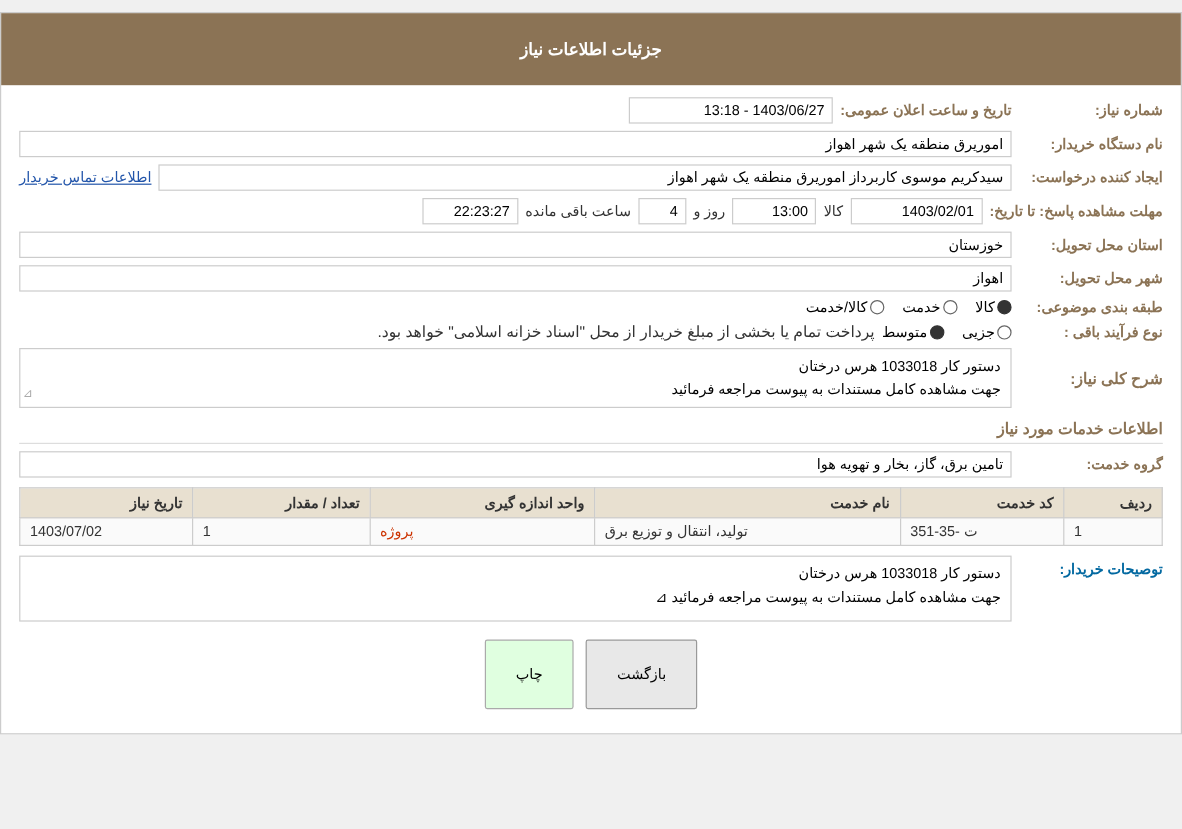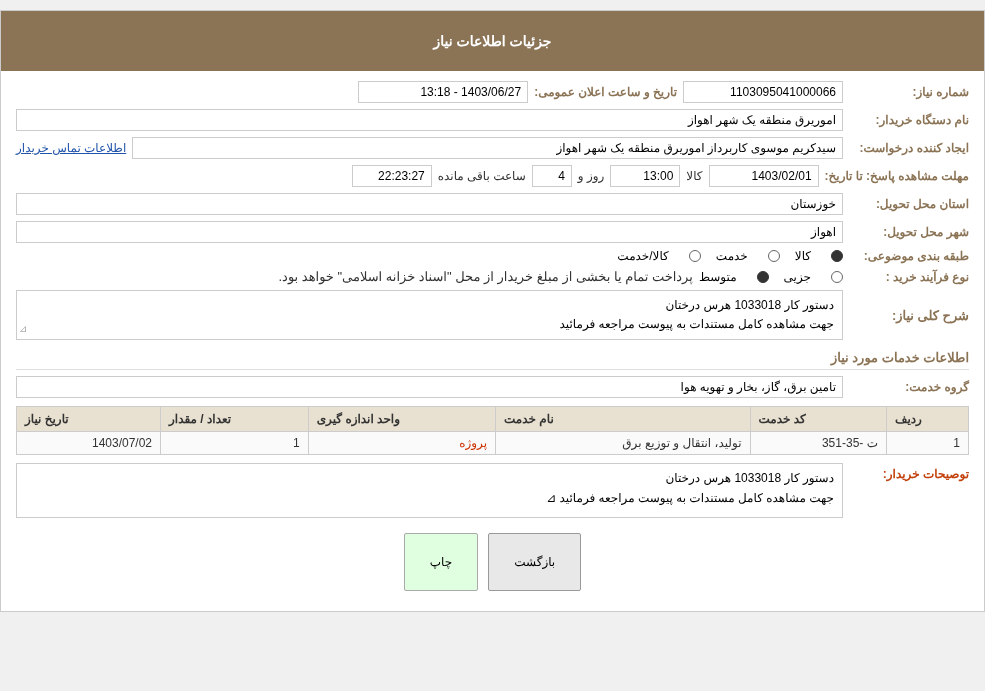--- a/index.html
+++ b/index.html
@@ -61,21 +61,21 @@
       cursor: pointer;
     }
     .radio-group {
       display: flex;
       gap: 15px;
       align-items: center;
     }
     .radio-item {
       display: flex;
       align-items: center;
-      gap: 20px;
+      gap: 2px;
     }
     .radio-circle {
       width: 12px;
       height: 12px;
       border-radius: 50%;
       border: 1px solid #666;
       display: inline-block;
       background: #fff;
     }
     .radio-circle.checked {
@@ -115,41 +115,41 @@
       width: 100%;
       border-collapse: collapse;
       font-size: 12px;
     }
     table thead tr {
       background: #e8e0d0;
     }
     table th {
       border: 1px solid #ccc;
       padding: 5px 8px;
+      text-align: right;
+      font-weight: bold;
+      color: #333;
+    }
+    table td {
+      border: 1px solid #ccc;
+      padding: 4px 8px;
       text-align: left;
-      font-weight: bold;
-      color: #333;
-    }
-    table td {
-      border: 1px solid #ccc;
-      padding: 4px 8px;
-      text-align: right;
       color: #333;
     }
     table tbody tr:nth-child(odd) {
       background: #fafafa;
     }
     .buyer-desc-row {
       display: flex;
       align-items: flex-start;
       margin: 8px 0;
       gap: 6px;
     }
     .buyer-desc-label {
-      color: #c2410c;
+      color: #0369a1;
       font-weight: bold;
       min-width: 120px;
       text-align: right;
       padding-top: 4px;
     }
     .buyer-desc-box {
       border: 1px solid #ccc;
       background: #fff;
       padding: 5px 8px;
       flex: 1;
@@ -191,21 +191,20 @@
 
 <div class="page-wrapper">
   <div class="header-bar">
     <span>جزئیات اطلاعات نیاز</span>
   </div>
 
   <div class="content main-content-area">
 
     <div class="form-row">
       <span class="label">شماره نیاز:</span>
-      <div class="value-box narrow">1103095041000066</div>
       <span class="label" style="min-width:80px;">تاریخ و ساعت اعلان عمومی:</span>
       <div class="value-box" style="max-width:170px;">1403/06/27 - 13:18</div>
     </div>
 
     <div class="form-row">
       <span class="label">نام دستگاه خریدار:</span>
       <div class="value-box wide">اموریرق منطقه یک شهر اهواز</div>
     </div>
 
     <div class="form-row">
@@ -247,21 +246,21 @@
           <span>خدمت</span>
         </div>
         <div class="radio-item">
           <span class="radio-circle"></span>
           <span>کالا/خدمت</span>
         </div>
       </div>
     </div>
 
     <div class="form-row">
-      <span class="label">نوع فرآیند خرید :</span>
+      <span class="label">نوع فرآیند باقی :</span>
       <div class="radio-group">
         <div class="radio-item">
           <span class="radio-circle"></span>
           <span>جزیی</span>
         </div>
         <div class="radio-item">
           <span class="radio-circle checked"></span>
           <span>متوسط</span>
         </div>
       </div>

